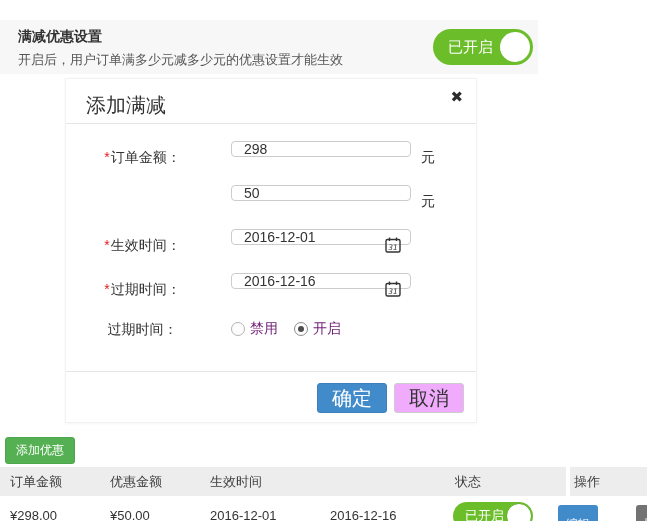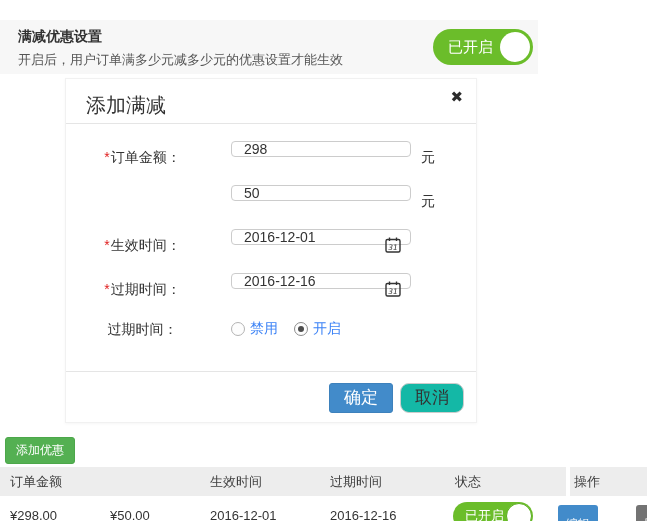--- a/index.html
+++ b/index.html
@@ -30,31 +30,31 @@
                 text-align:center; font-size:14px; color:#333; }
   .form-label .req { color:#e02020; margin-right:1px; }
   .form-input { position:absolute; left:165px; top:0; width:180px; height:16px;
                 border:1px solid #ccc; border-radius:4px; padding:0 30px 0 12px;
                 font-size:14px; color:#333; font-family:inherit; outline:none; background:#fff; }
   .form-input.no-icon { padding-right:10px; }
   .unit { position:absolute; left:355px; top:0; height:32px; line-height:32px; font-size:14px; color:#333; }
   .cal-icon { position:absolute; left:318px; top:7px; width:18px; height:18px; cursor:pointer;font-style:italic; }
   .radio-row { position:absolute; left:0; width:100%; height:20px; }
   .radio-group { position:absolute; left:165px; top:0; display:flex; gap:16px; align-items:center; height:20px; }
-  .radio-opt { display:flex; align-items:center; gap:5px; font-size:14px; color:#3b82f6; cursor:pointer; }
+  .radio-opt { display:flex; align-items:center; gap:5px; font-size:14px; color:#701a75; cursor:pointer; }
   .radio-dot { width:14px; height:14px; border-radius:50%; border:1px solid #b3b3b3; background:#fdfdfd;
                display:inline-block; position:relative; }
   .radio-dot.checked { border-color:#8c8c8c; }
   .radio-dot.checked::after { content:""; position:absolute; left:3px; top:3px; width:6px; height:6px;
                border-radius:50%; background:#4d4d4d; }
   .modal-footer { position:absolute; left:0; top:292px; width:100%; height:53px; border-top:1px solid #e5e5e5; }
-  .btn { display:inline-block; font-size:17px; border-radius:3px; cursor:pointer; text-align:center;
+  .btn { display:inline-block; font-size:20px; border-radius:3px; cursor:pointer; text-align:center;
          padding:5px 14px; line-height:18px; border:1px solid transparent; font-family:inherit; }
   .btn-primary { background:#428bca; border-color:#3d81bc; color:#fff; }
-  .btn-default { background:#14b8a6; border-color:#ccc; color:#333;border-radius:9px; }
+  .btn-default { background:#f0abfc; border-color:#ccc; color:#333; }
   .footer-btns { position:absolute; right:12px; top:11px; display:flex; gap:7px; }
 
   
   .btn-add { position:absolute; left:5px; top:417px; background:#54b052; border:1px solid #4ca74a;
              color:#fff; font-size:12px; padding:4px 10px; border-radius:3px; cursor:pointer; font-family:inherit; }
   .tbl-head { position:absolute; left:0; top:447px; width:647px; height:29px; background:#ededed; }
   .tbl-head .gap { position:absolute; left:566px; top:0; width:4px; height:29px; background:#fff; }
   .th { position:absolute; top:0; height:29px; line-height:29px; font-size:13px; color:#3d3d3d; }
   .tbl-row { position:absolute; left:0; top:476px; width:647px; height:40px; background:#fff;
              border-bottom:1px solid #e7e7e7; }
@@ -148,22 +148,22 @@
         <button class="btn btn-primary">确定</button>
         <button class="btn btn-default">取消</button>
       </div>
     </div>
   </div>
 
   <button class="btn-add">添加优惠</button>
 
   <div class="tbl-head">
     <span class="th c1">订单金额</span>
+    <span class="th c2">优惠金额</span>
     <span class="th c3">生效时间</span>
-    <span class="th c4">过期时间</span>
     <span class="th c5">状态</span>
     <span class="gap"></span>
     <span class="th c6">操作</span>
   </div>
 
   <div class="tbl-row">
     <span class="td c1">¥298.00</span>
     <span class="td c2">¥50.00</span>
     <span class="td c3">2016-12-01</span>
     <span class="td c4">2016-12-16</span>

